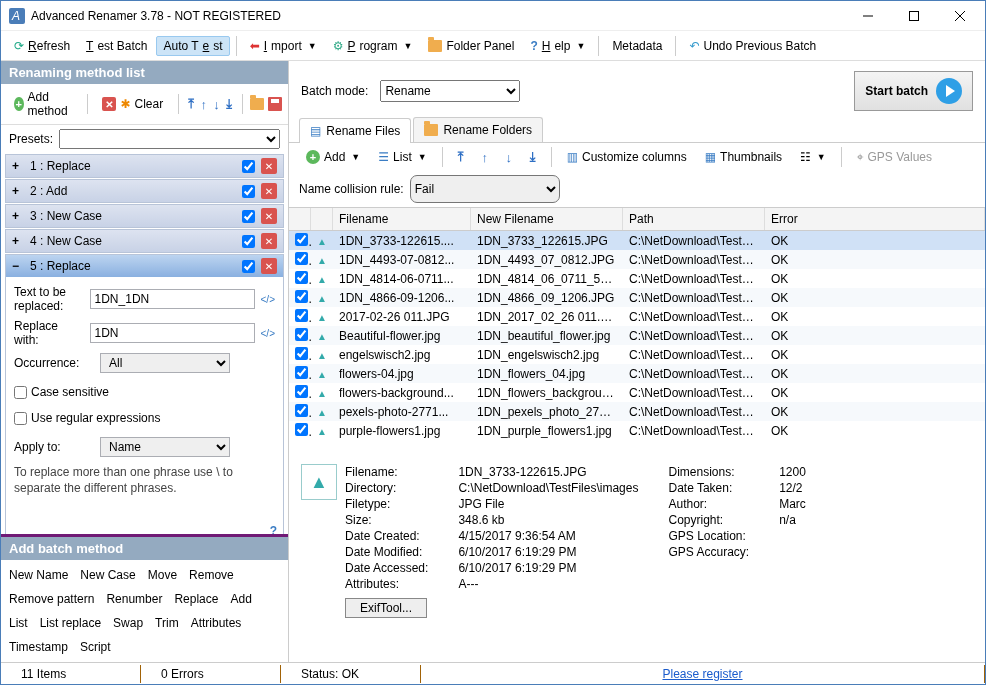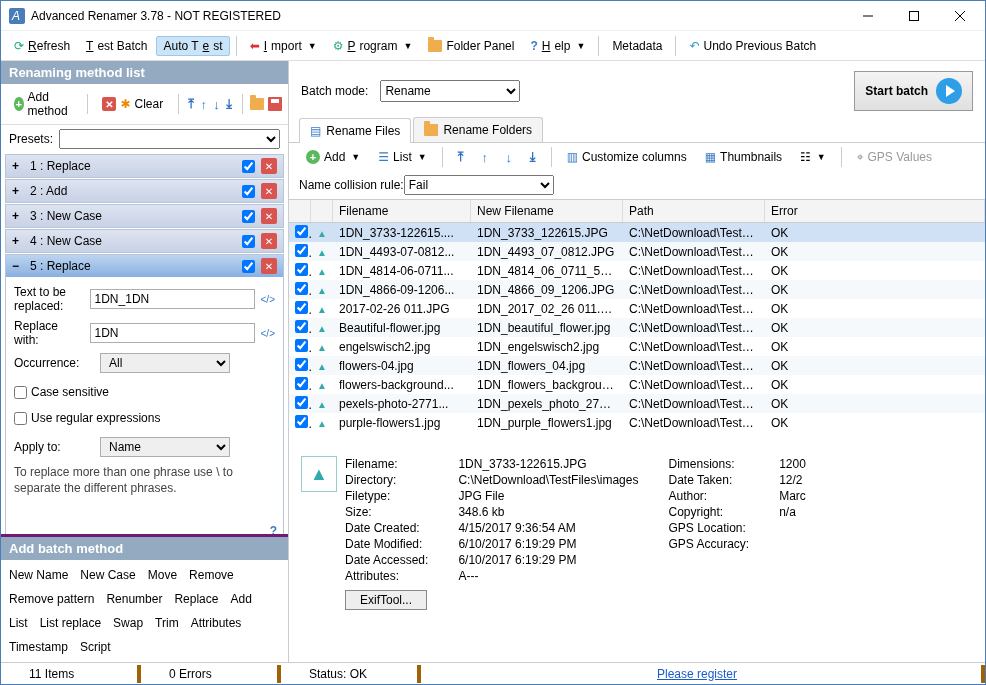--- a/index.html
+++ b/index.html
@@ -43,38 +43,38 @@
 .add-batch .links span { cursor: pointer; }
 .right-top { display: flex; align-items: center; padding: 10px 12px 6px; gap: 12px; }
 .batch-mode select { width: 140px; height: 22px; }
 .start-btn { margin-left: auto; background: linear-gradient(#f4f4f4,#e0e0e0); border: 1px solid #999; padding: 6px 10px; display: flex; align-items: center; gap: 8px; font-size: 15px; font-weight: bold; cursor: pointer; }
 .play { width: 26px; height: 26px; background: #2e9fe6; border-radius: 50%; display: flex; align-items: center; justify-content: center; }
 .play::after { content: ''; border-left: 9px solid #fff; border-top: 6px solid transparent; border-bottom: 6px solid transparent; margin-left: 2px; }
 .tabs { display: flex; padding: 0 10px; border-bottom: 1px solid #ccc; gap: 2px; }
 .tab { padding: 5px 10px; border: 1px solid #ccc; border-bottom: none; background: #f4f4f4; display: flex; align-items: center; gap: 5px; cursor: pointer; border-radius: 3px 3px 0 0; }
 .tab.active { background: #fff; position: relative; top: 1px; }
 .list-toolbar { display: flex; align-items: center; padding: 4px 10px; gap: 4px; }
-.collision-row { display: flex; align-items: center; padding: 4px 10px; }
-.collision-row select { width: 150px; height: 20px; }
+.collision-row { display: flex; align-items: center; padding: 4px 10px; gap: 6px; }
+.collision-row select { width: 150px; height: 28px; border-radius: 7px; }
 .grid { flex: 0 0 auto; border-top: 1px solid #ccc; }
 .grid-head { display: flex; background: #f4f4f4; border-bottom: 1px solid #ccc; }
 .gh { padding: 4px 6px; border-right: 1px solid #ddd; font-weight: normal; }
 .c-chk{width:22px} .c-ico{width:22px} .c-fn{width:138px} .c-nfn{width:152px} .c-path{width:142px} .c-err{flex:1}
 .grid-body .gr { display: flex; align-items: center; height: 19px; }
 .grid-body .gr:nth-child(odd){ background:#fff } .grid-body .gr:nth-child(even){ background:#f6f9fc }
 .grid-body .gr.sel { background: rgba(120,170,230,0.35); }
 .gc { padding: 1px 6px; white-space: nowrap; overflow: hidden; text-overflow: ellipsis; }
 .details { display: flex; padding: 12px; gap: 8px; margin-top: 12px; }
 .det-ico { width: 36px; height: 36px; border: 1px solid #9cc; display:flex; align-items:center; justify-content:center; color:#3aa; font-size:18px; }
 .det-cols { display: flex; gap: 30px; }
 .det-col { display: flex; gap: 30px; }
 .det-lbls div, .det-vals div { line-height: 16px; white-space: nowrap; }
 .exif-btn { margin-top: 6px; padding: 2px 14px; border: 1px solid #888; background: #eee; cursor: pointer; width: fit-content; }
 .statusbar { height: 22px; border-top: 1px solid #ccc; display: flex; align-items: center; }
-.statusbar .sc { padding: 2px 28px; border-right: 4px solid #a16207; min-width: 140px; }
+.statusbar .sc { padding: 2px 20px; border-right: 1px solid #a16207; min-width: 140px; }
 .statusbar .reg { flex: 1; text-align: center; padding-left: 20px; }
 .statusbar .reg a { color: #1a5bcc; }
 svg { display: block; }
 .green-plus{ width:14px;height:14px;background:#5cb85c;border-radius:50%;color:#fff;display:flex;align-items:center;justify-content:center;font-weight:bold;font-size:11px }
 .red-x{ width:14px;height:14px;background:#d9534f;color:#fff;display:flex;align-items:center;justify-content:center;font-weight:bold;font-size:10px;border-radius:2px }
 .arrow{ color:#2e6fc4; font-weight:bold; font-size:13px }
 .folder-ico{ width:14px;height:12px;background:#f0ad4e;border-radius:1px;position:relative }
 .folder-ico::before{content:'';position:absolute;top:-3px;left:0;width:6px;height:3px;background:#f0ad4e;border-radius:1px 1px 0 0}
 .save-ico{width:14px;height:14px;background:#d9534f;border-radius:1px;position:relative}
 .save-ico::after{content:'';position:absolute;top:2px;left:3px;width:8px;height:4px;background:#fff}

